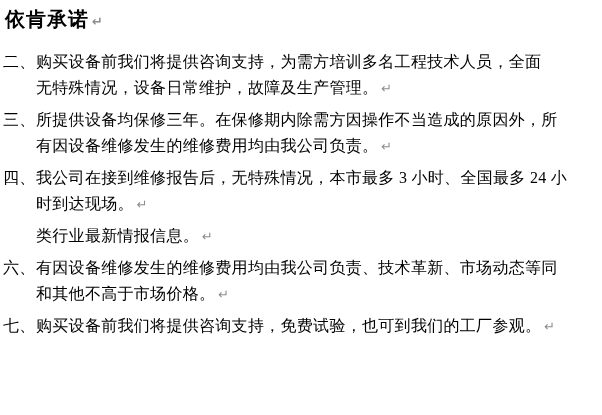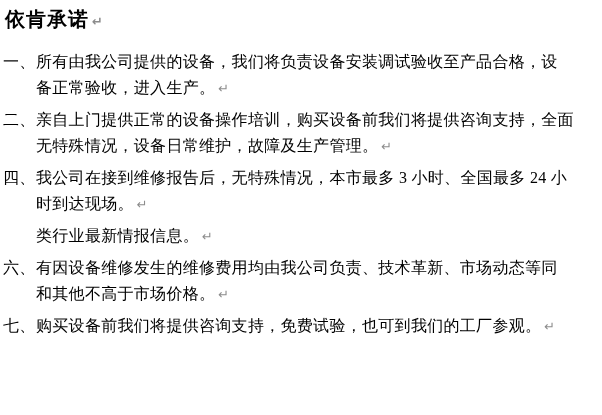--- a/index.html
+++ b/index.html
@@ -48,30 +48,30 @@
     font-family: "DejaVu Sans", sans-serif;
   }
 </style>
 </head>
 <body>
 
 <div class="page">
 
   <h1 class="doc-title"><span>依肯承诺</span><span class="pmark">↵</span></h1>
 
+
   <div class="item">
-    <div class="line"><span class="marker">一、</span><span>所有由我公司提供的设备，我们将负责设备安装调试验收至产品合格，设</span></div>
-    <div class="line cont"><span>备正常验收，进入生产。</span><span class="pmark">↵</span></div>
+    <div class="line"><span class="marker">二、</span><span>购买设备前我们将提供咨询支持，为需方培训多名工程技术人员，全面</span></div>
+    <div class="line cont"><span>无特殊情况，设备日常维护，故障及生产管理。</span><span class="pmark">↵</span></div>
   </div>
 
   <div class="item">
-    <div class="line"><span class="marker">二、</span><span>亲自上门提供正常的设备操作培训，购买设备前我们将提供咨询支持，全面</span></div>
-    <div class="line cont"><span>无特殊情况，设备日常维护，故障及生产管理。</span><span class="pmark">↵</span></div>
+    <div class="line"><span class="marker">三、</span><span>所提供设备均保修三年。在保修期内除需方因操作不当造成的原因外，所</span></div>
+    <div class="line cont"><span>有因设备维修发生的维修费用均由我公司负责。</span><span class="pmark">↵</span></div>
   </div>
-
 
   <div class="item">
     <div class="line"><span class="marker">四、</span><span>我公司在接到维修报告后，无特殊情况，本市最多 3 小时、全国最多 24 小</span></div>
     <div class="line cont"><span>时到达现场。</span><span class="pmark">↵</span></div>
   </div>
 
   <div class="item">
     <div class="line cont"><span>类行业最新情报信息。</span><span class="pmark">↵</span></div>
   </div>
 

